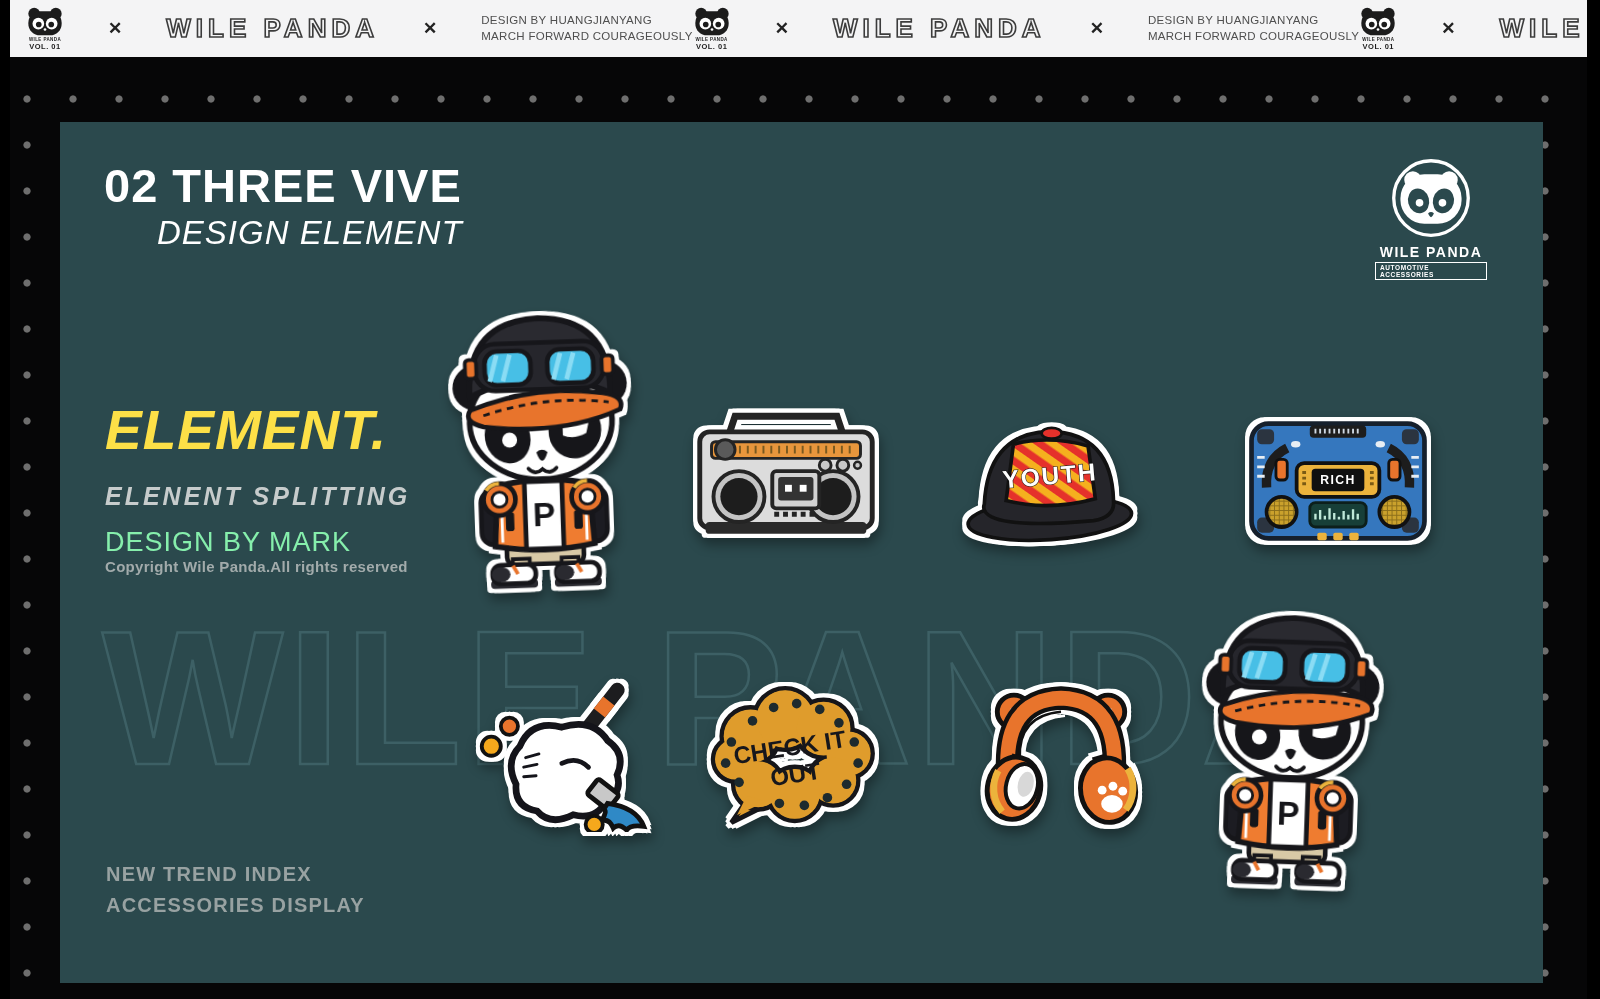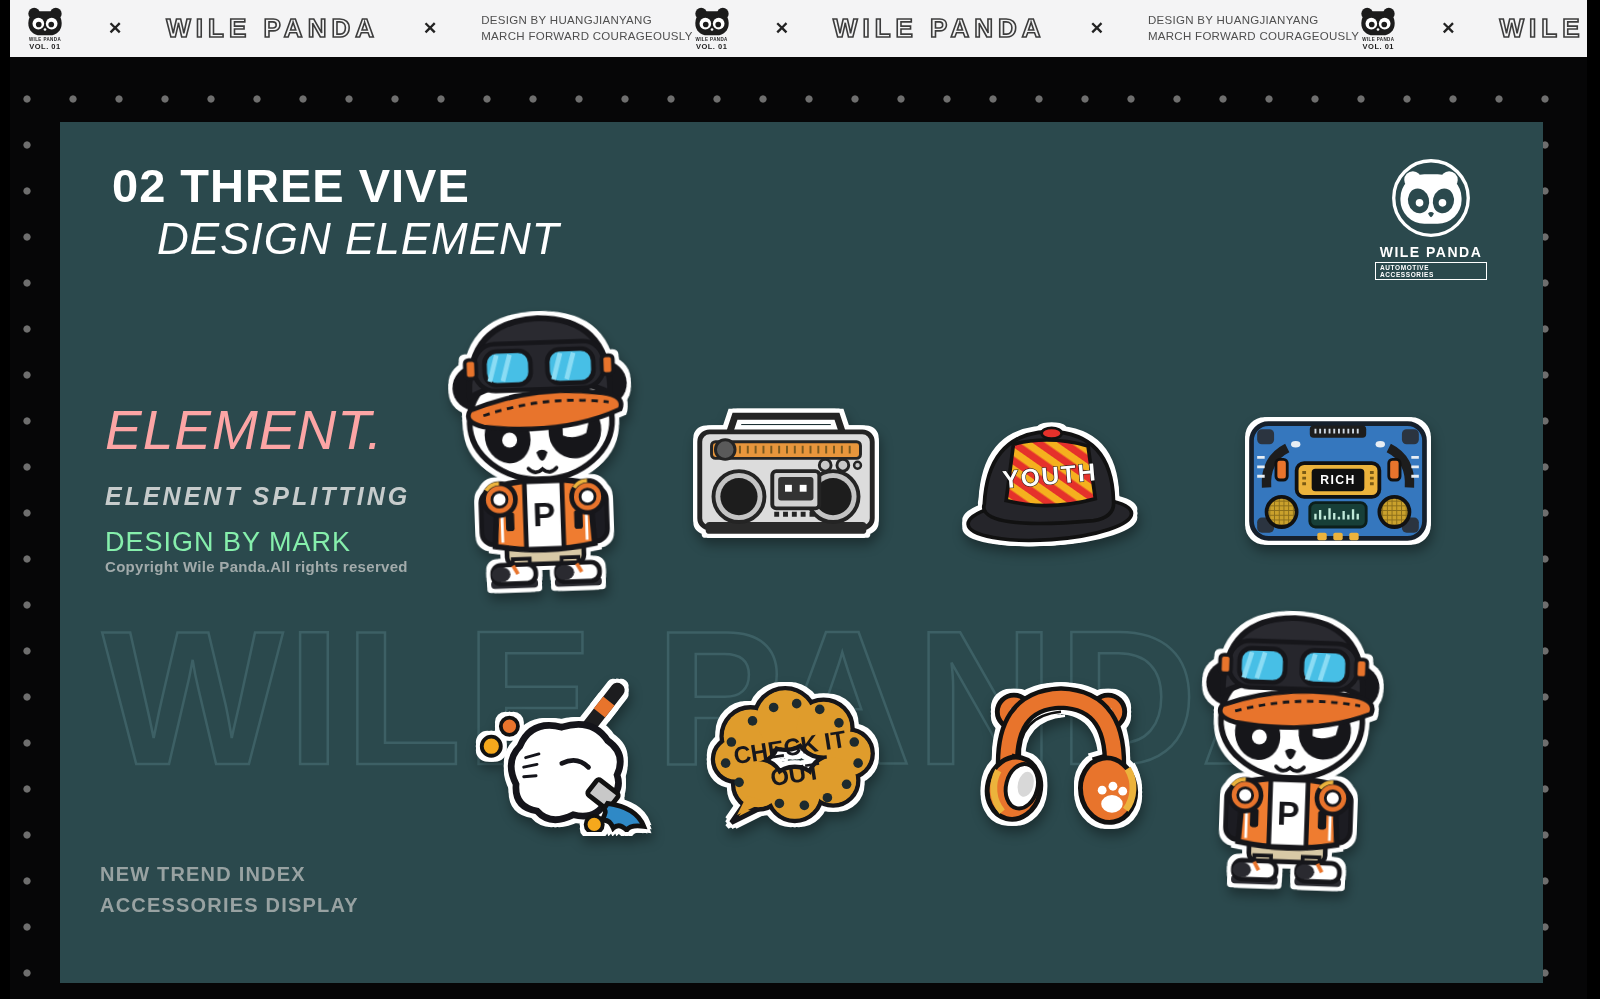--- a/index.html
+++ b/index.html
@@ -36,34 +36,34 @@
   
   .panel {
     position:absolute; left:60px; top:122px; width:1483px; height:861px;
     background:#2b494d; overflow:hidden; z-index:2;
   }
   .watermark {
     position:absolute; left:42px; top:480px; white-space:nowrap; line-height:1;
     font-size:192px; font-weight:800; letter-spacing:4px;
     color:transparent; -webkit-text-stroke:2.5px #3d6065;
   }
-  .sec-title { position:absolute; left:52px; top:36px; font-size:47px; font-weight:800; color:#fff; letter-spacing:1px; }
-  .sec-sub   { position:absolute; left:97px; top:92px; font-size:44px; font-style:italic; font-weight:500; color:#fff; letter-spacing:1px; }
+  .sec-title { position:absolute; left:44px; top:36px; font-size:47px; font-weight:800; color:#fff; letter-spacing:1px; }
+  .sec-sub   { position:absolute; left:97px; top:92px; font-size:33px; font-style:italic; font-weight:500; color:#fff; letter-spacing:1px; }
   
   .badge { position:absolute; right:56px; top:34px; width:112px; display:flex; flex-direction:column; align-items:center; }
   .badge .bname { margin-top:2px; font-size:14px; font-weight:800; color:#fff; letter-spacing:1.5px; }
   .badge .btag  { margin-top:2px; font-size:6.5px; font-weight:bold; color:#fff; border:1px solid #fff; padding:1px 4px; letter-spacing:.6px; }
   
   .eblock { position:absolute; left:45px; top:276px; }
-  .eblock .t1 { font-size:55px; font-weight:400; font-style:italic; color:#fca5a5; letter-spacing:1px; }
+  .eblock .t1 { font-size:55px; font-weight:700; font-style:italic; color:#fde047; letter-spacing:1px; }
   .eblock .t2 { margin-top:20px; font-size:25px; font-weight:800; font-style:italic; color:#c7cccc; letter-spacing:3px; }
   .eblock .t3 { margin-top:16px; font-size:27px; font-weight:400; color:#86efac; letter-spacing:1px; }
   .eblock .t4 { font-size:15px; font-weight:600; color:#a2abab; letter-spacing:.3px; }
   
-  .pfooter { position:absolute; left:40px; bottom:62px; }
+  .pfooter { position:absolute; left:46px; bottom:62px; }
   .pfooter div { font-size:20px; font-weight:800; color:#98a2a2; letter-spacing:1.2px; line-height:1.55; }
   
   .sticker {
     position:absolute;
     filter: drop-shadow(4px 0 0 #fff) drop-shadow(-4px 0 0 #fff)
             drop-shadow(0 4px 0 #fff) drop-shadow(0 -4px 0 #fff)
             drop-shadow(2px 7px 6px rgba(0,0,0,.35));
   }
   .sticker svg { display:block; width:100%; height:100%; }
   svg text { font-family:"Liberation Sans", sans-serif; }

